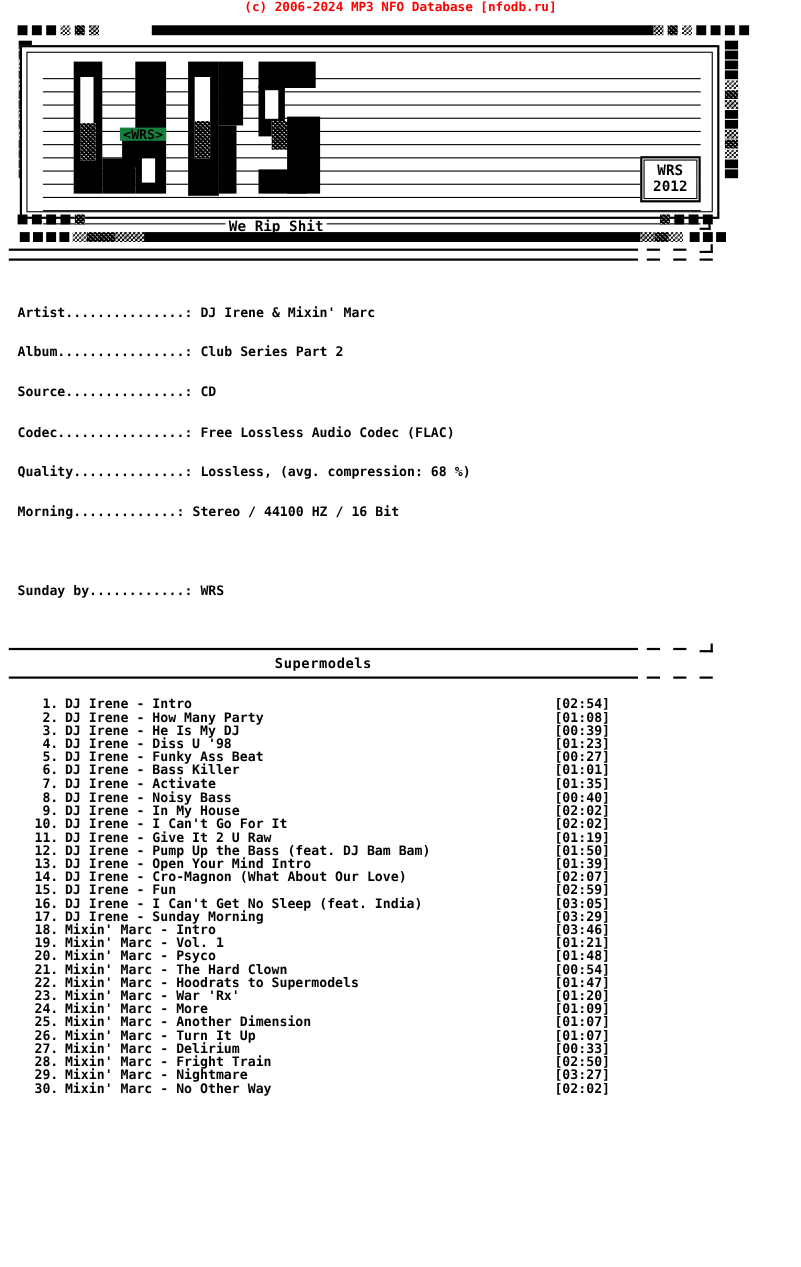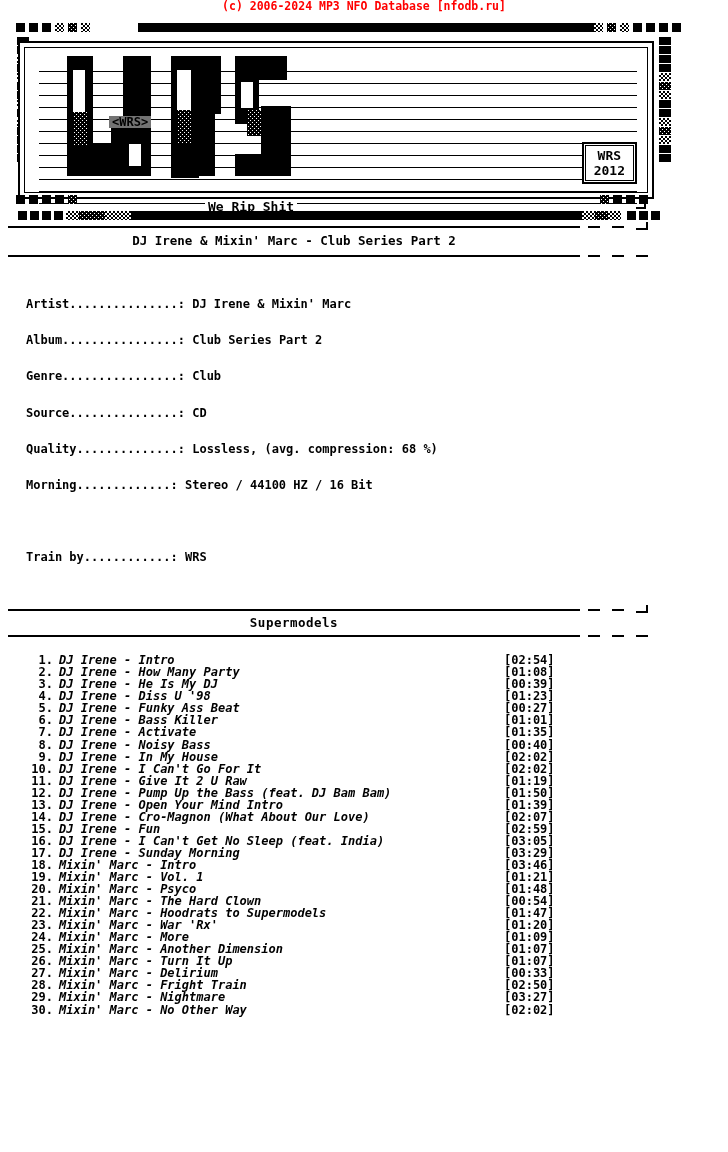--- a/index.html
+++ b/index.html
@@ -62,21 +62,21 @@
 
   .bigletters{
     position:absolute;left:24px;top:8px;
     white-space:pre;
     font-family:"DejaVu Sans Mono","Liberation Mono",monospace;
     font-size:10px;line-height:10px;
     color:#000;
   }
   .wrstag{
     position:absolute;left:84px;top:68px;
-    background:#737373;padding:0 3px;
+    background:#15803d;padding:0 3px;
     font-size:12px;line-height:12px;font-weight:bold;
     font-family:"DejaVu Sans Mono","Liberation Mono",monospace;
   }
   .wrscap{
     position:absolute;left:180px;top:152px;
     background:#fff;padding:0 3px;
     font-size:13px;line-height:13px;font-weight:bold;
     font-family:"DejaVu Sans Mono","Liberation Mono",monospace;
   }
   .yearbox{
@@ -111,30 +111,30 @@
 
   
   .body{
     padding:0;
     font-size:12px;
     line-height:12.05px;
     white-space:pre;
     font-family:"DejaVu Sans Mono","Liberation Mono",monospace;
     font-weight:bold;
   }
-  .meta{padding-left:26px;}
+  .meta{padding-left:16px;}
   .titleline{
     text-align:center;font-size:12.5px;line-height:20px;font-weight:bold;
     padding-right:140px;
   }
 
   .tracks{position:relative;padding-left:27px;}
   .trow{position:relative;height:12.05px;white-space:pre;}
   .tnum{position:absolute;left:0;width:26px;text-align:right;}
-  .tname{position:absolute;left:32px;font-style:italic;}
+  .tname{position:absolute;left:32px;}
   .tdur{position:absolute;left:477px;}
   .spacer{height:12px;}
 </style>
 </head>
 <body>
 
 <div class="page">
 
   <div class="topbanner">(c) 2006-2024 MP3 NFO Database [nfodb.ru]</div>
 
@@ -287,39 +287,38 @@
   </div>
 
   <div class="rule corner">
     <div class="main"></div>
       <div class="t1"></div>
       <div class="t2"></div>
     <div class="t3"></div>
       <div class="t3b"></div>
   </div>
 
-  <div class="titleline">DJ Irene &amp; Mixin' Marc - Club Series Part 2</div>
 
   <div class="rule">
     <div class="main"></div>
       <div class="t1"></div>
       <div class="t2"></div>
       <div class="t3"></div>
   </div>
 
   <div style="height:14px;"></div>
   <div class="body meta">
     <div><span>Artist...............:</span> <span>DJ Irene &amp; Mixin' Marc</span></div>
     <div><span>Album................:</span> <span>Club Series Part 2</span></div>
-    <div><span>Genre................:</span> <span>Club</span></div>
     <div><span>Source...............:</span> <span>CD</span></div>
+    <div><span>Codec................:</span> <span>Free Lossless Audio Codec (FLAC)</span></div>
     <div><span>Quality..............:</span> <span>Lossless, (avg. compression: 68 %)</span></div>
     <div><span>Morning.............:</span> <span>Stereo / 44100 HZ / 16 Bit</span></div>
     <div class="spacer"></div>
-    <div><span>Train by............:</span> <span>WRS</span></div>
+    <div><span>Sunday by............:</span> <span>WRS</span></div>
   </div>
 
   <div style="height:18px;"></div>
   <div class="rule corner">
     <div class="main"></div>
       <div class="t1"></div>
       <div class="t2"></div>
     <div class="t3"></div>
       <div class="t3b"></div>
   </div>

